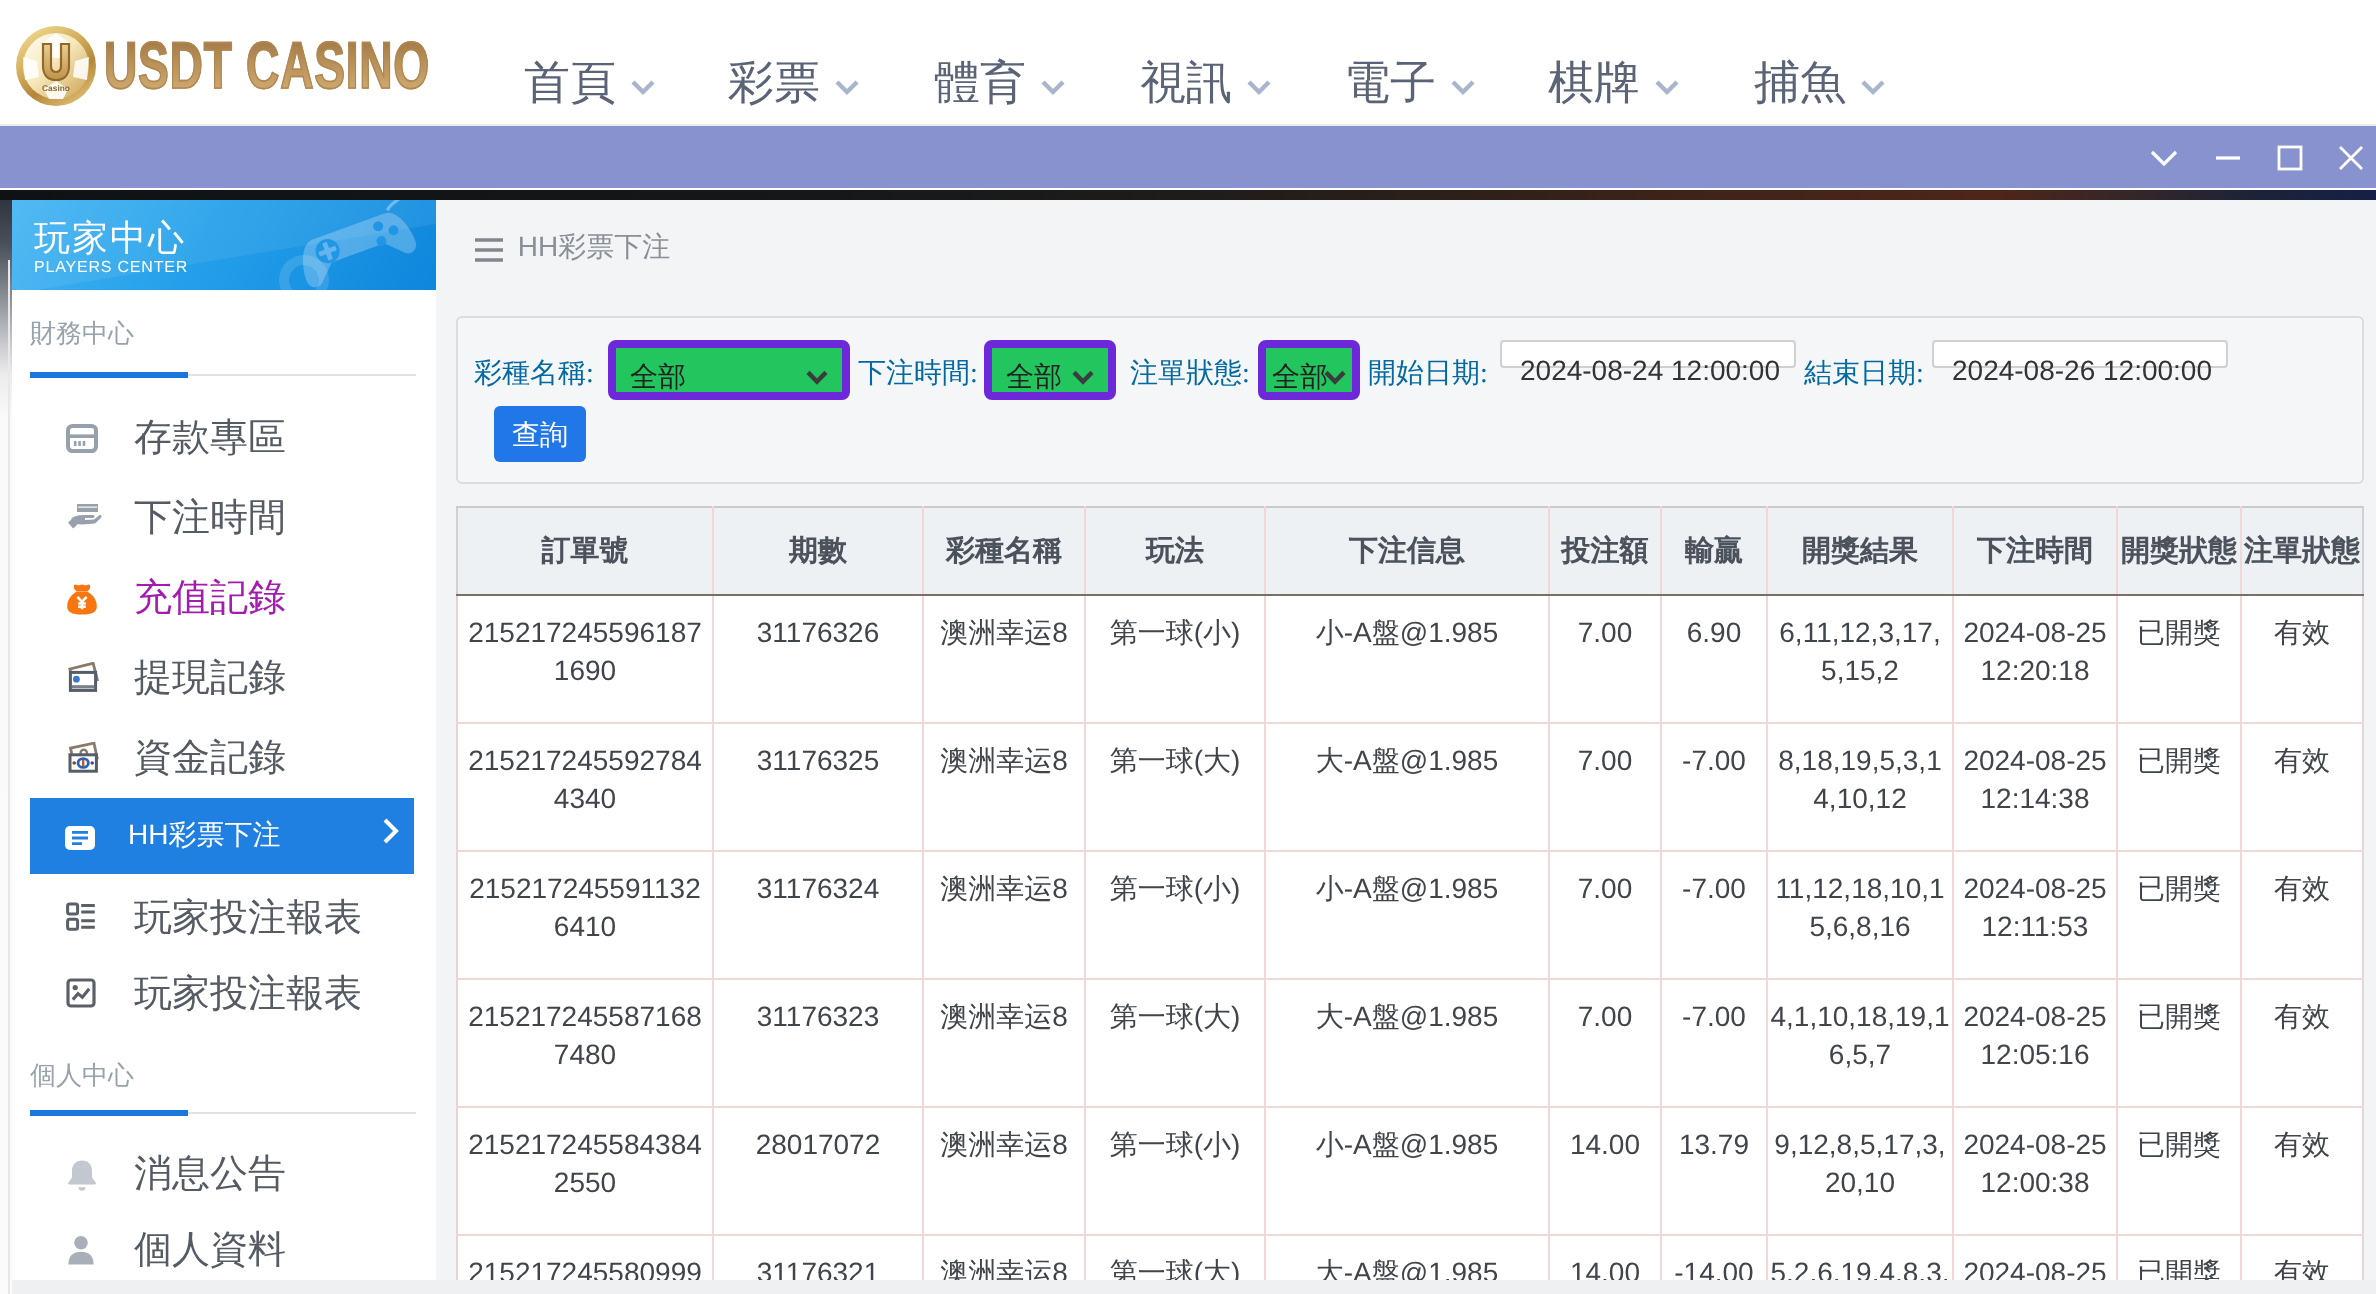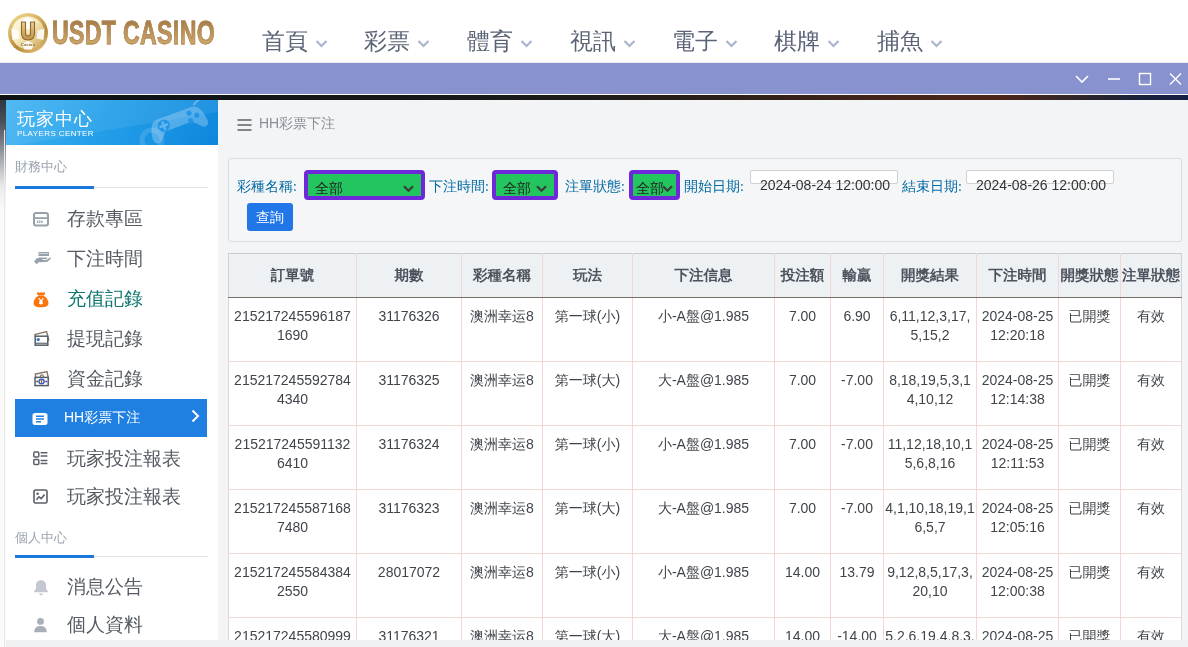--- a/index.html
+++ b/index.html
@@ -191,21 +191,21 @@
             <path d="M1 10.2 L3.2 8.4 L5.6 11.4 L3.6 13.2 Z" fill="#97a1ab"></path>
           </svg></span>
         <span class="tx">下注時間</span>
       </div>
       <div class="mi" style="top:179px">
         <span class="ic"><svg width="16" height="17" viewBox="0 0 16 17">
             <path d="M5.2 4.6 C4.2 3.8 3.6 2.6 4 1.6 C4.3 0.9 5 1.4 5.8 1.6 C6.6 1.8 7 1.2 8 1.2 C9 1.2 9.4 1.8 10.2 1.6 C11 1.4 11.7 0.9 12 1.6 C12.4 2.6 11.8 3.8 10.8 4.6 Z" fill="#f7760f"></path>
             <path d="M5.4 4.8 L10.6 4.8 C13.8 6.6 15.4 9.2 15.4 12.2 C15.4 15 13.2 16.2 8 16.2 C2.8 16.2 0.6 15 0.6 12.2 C0.6 9.2 2.2 6.6 5.4 4.8 Z" fill="#f7760f"></path>
             <path d="M5.7 7.4 L8 9.9 L10.3 7.4 M8 9.9 L8 13.6 M6.1 10.8 L9.9 10.8 M6.1 12.4 L9.9 12.4" stroke="#fff" stroke-width="1.25" fill="none"></path>
           </svg></span>
-        <span class="tx" style="color:#0f766e">充值記錄</span>
+        <span class="tx" style="color:#a21caf">充值記錄</span>
       </div>
       <div class="mi" style="top:219px">
         <span class="ic"><svg width="17" height="16" viewBox="0 0 17 16">
             <g transform="rotate(-14 8 8)">
               <rect x="3.2" y="2.2" width="12" height="8.5" fill="none" stroke="#8a7a6a" stroke-width="1.4"></rect>
             </g>
             <rect x="2.2" y="5.2" width="12.6" height="9" fill="#fff" stroke="#555e66" stroke-width="1.5"></rect>
             <circle cx="5.2" cy="8.6" r="1.7" fill="#3a78c8"></circle>
             <rect x="3" y="11.6" width="11" height="1.6" fill="#77818a"></rect>
           </svg></span>

